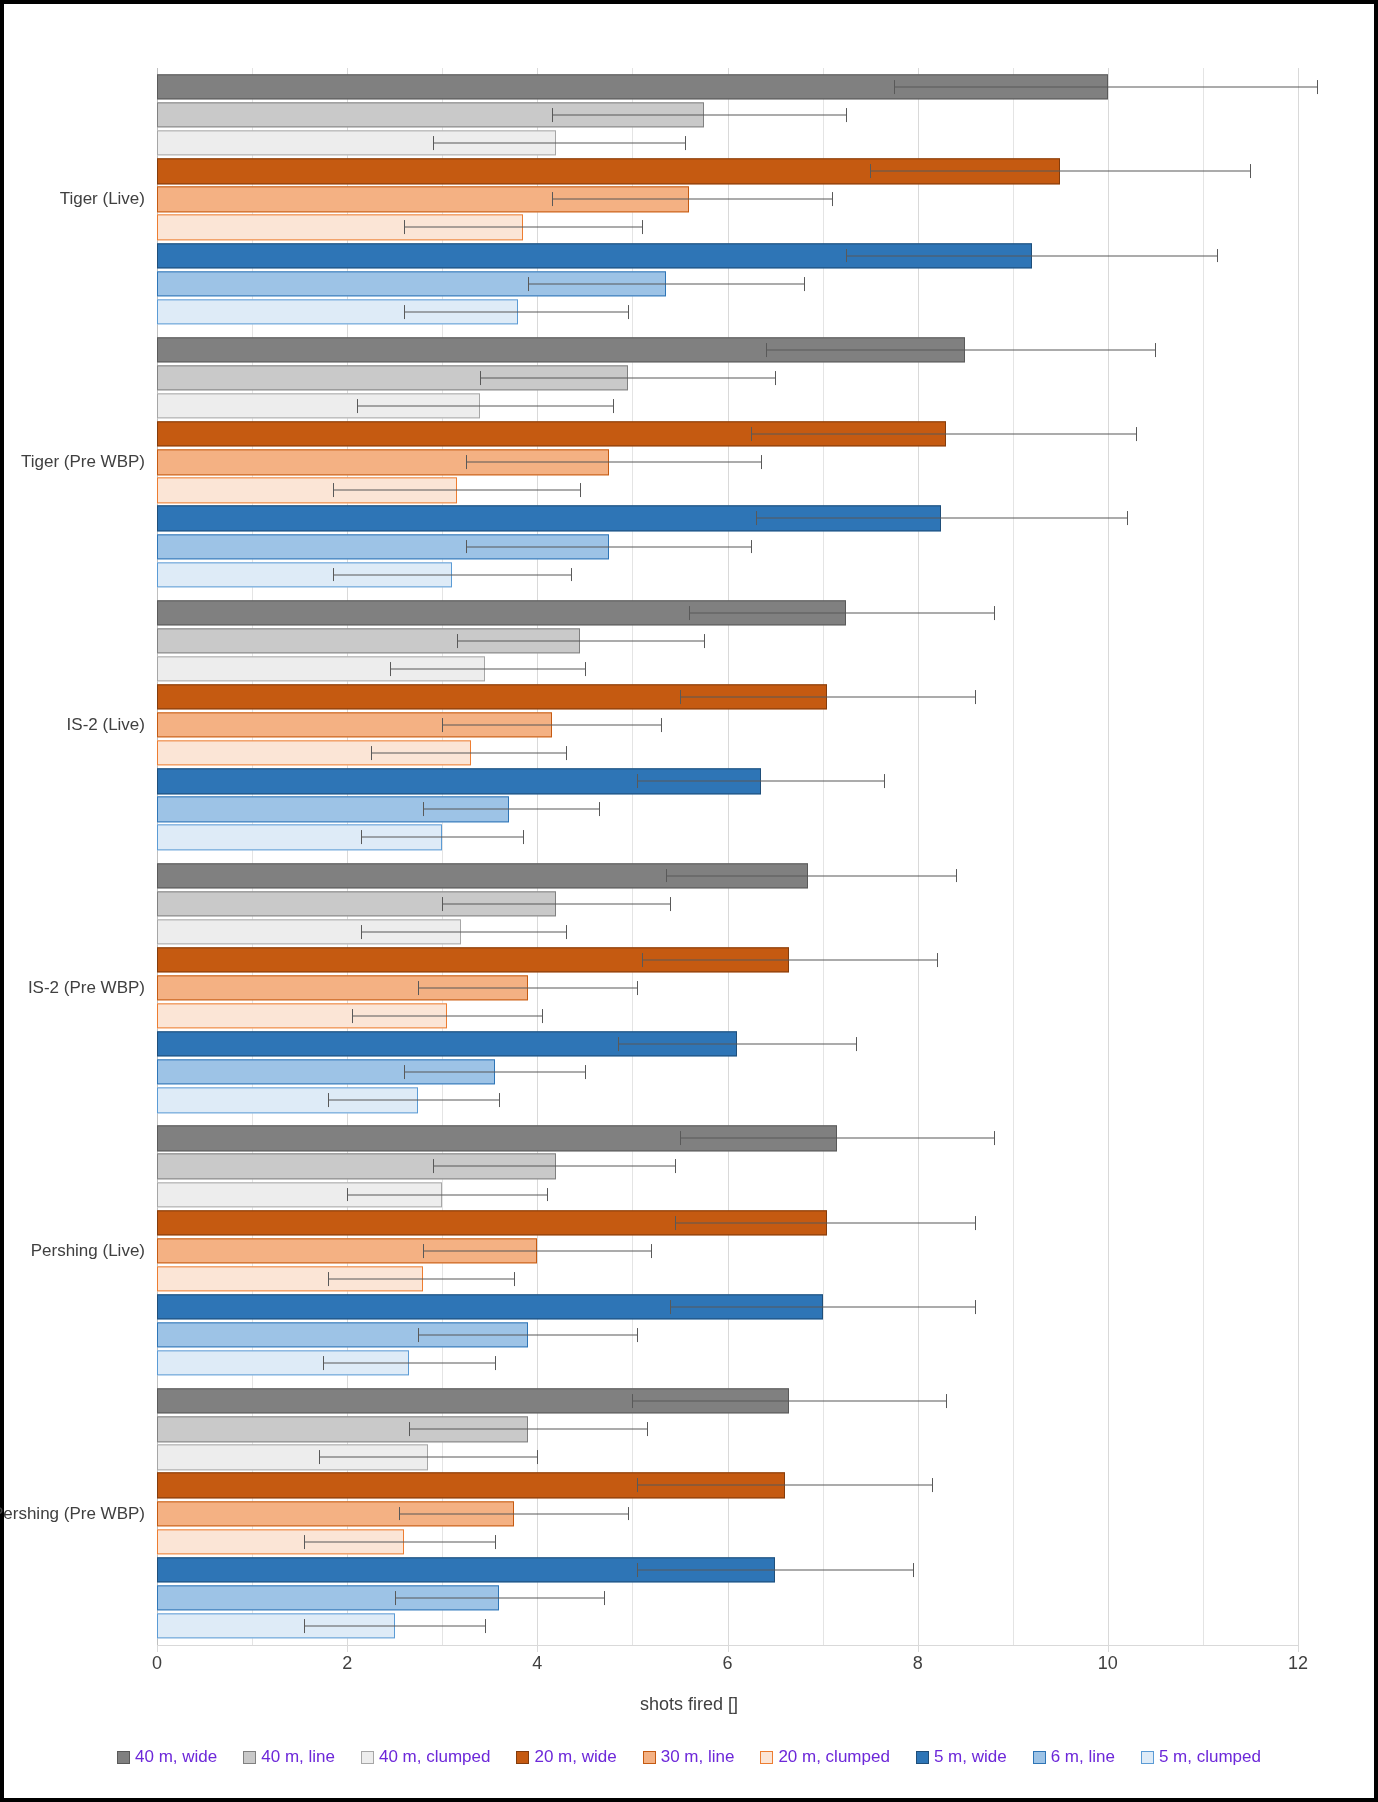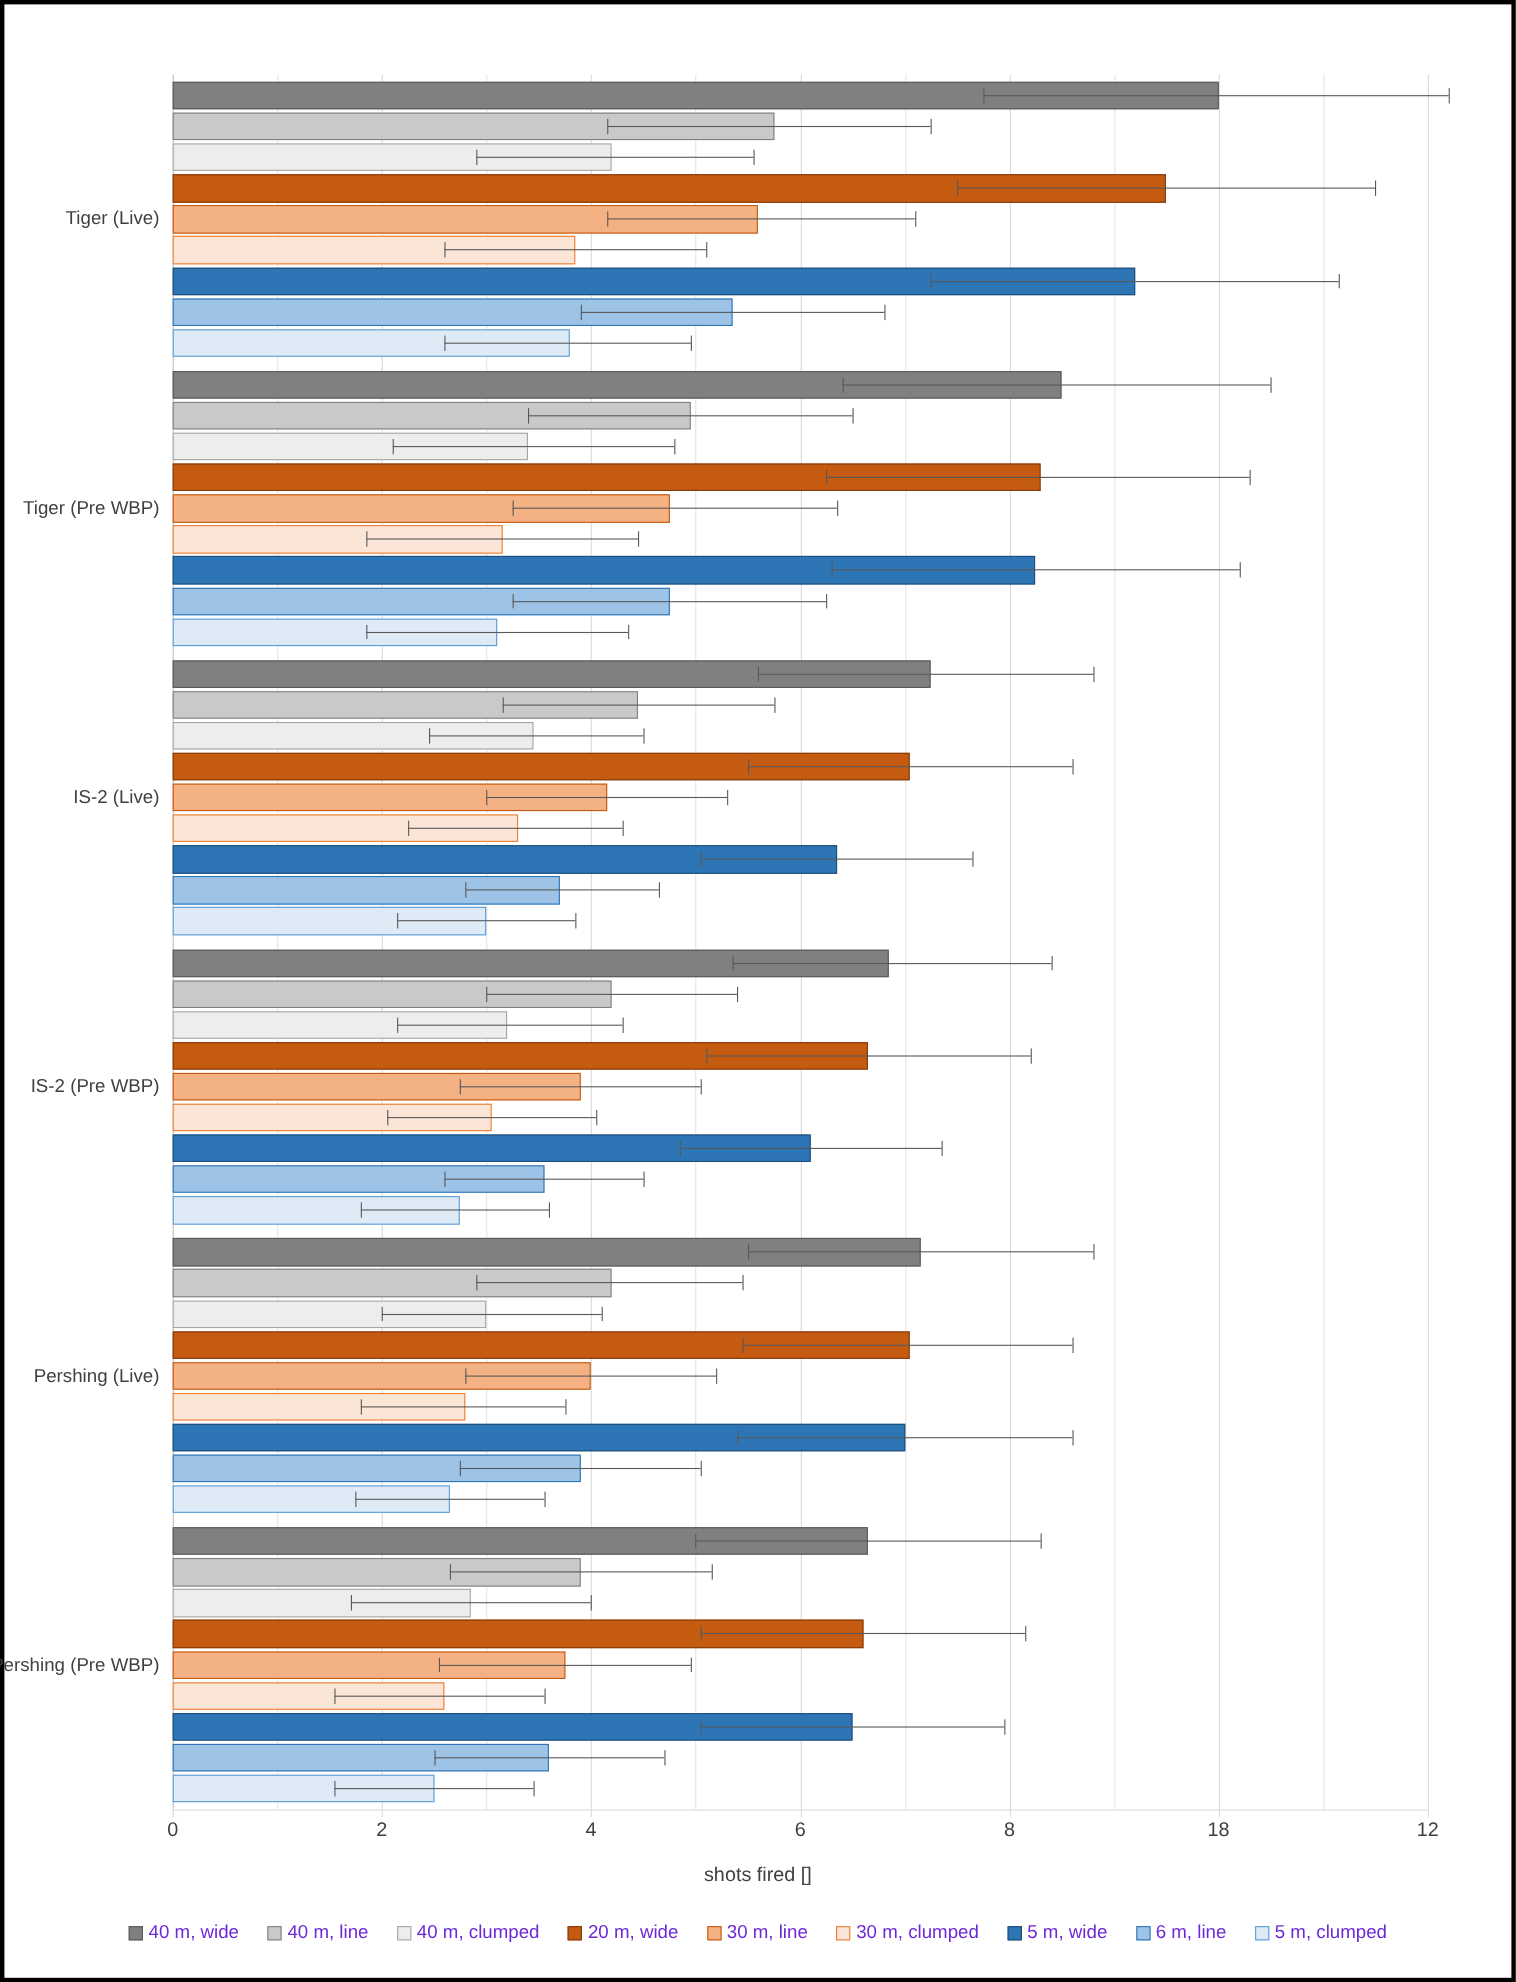--- a/index.html
+++ b/index.html
@@ -461,21 +461,21 @@
       <div class="xtick" style="left: 153px;">0</div>
       <div class="xtickmark" style="left: 343.167px;"></div>
       <div class="xtick" style="left: 343.167px;">2</div>
       <div class="xtickmark" style="left: 533.333px;"></div>
       <div class="xtick" style="left: 533.333px;">4</div>
       <div class="xtickmark" style="left: 723.5px;"></div>
       <div class="xtick" style="left: 723.5px;">6</div>
       <div class="xtickmark" style="left: 913.667px;"></div>
       <div class="xtick" style="left: 913.667px;">8</div>
       <div class="xtickmark" style="left: 1103.83px;"></div>
-      <div class="xtick" style="left: 1103.83px;">18</div>
+      <div class="xtick" style="left: 1103.83px;">10</div>
       <div class="xtickmark" style="left: 1294px;"></div>
       <div class="xtick" style="left: 1294px;">12</div>
     </div>
   <div id="catticks">
       <div class="cattick" style="top: 195.417px;">Tiger (Live)</div>
       <div class="cattick" style="top: 458.25px;">Tiger (Pre WBP)</div>
       <div class="cattick" style="top: 721.083px;">IS-2 (Live)</div>
       <div class="cattick" style="top: 983.917px;">IS-2 (Pre WBP)</div>
       <div class="cattick" style="top: 1246.75px;">Pershing (Live)</div>
       <div class="cattick" style="top: 1509.58px;">Pershing (Pre WBP)</div>
@@ -499,21 +499,21 @@
       <div class="legend-item">
         <span class="legend-swatch" style="background: rgb(197, 90, 17); border-color: rgb(131, 60, 12);"></span>
         <span class="legend-label">20 m, wide</span>
       </div>
       <div class="legend-item">
         <span class="legend-swatch" style="background: rgb(244, 177, 131); border-color: rgb(197, 90, 17);"></span>
         <span class="legend-label">30 m, line</span>
       </div>
       <div class="legend-item">
         <span class="legend-swatch" style="background: rgb(251, 229, 214); border-color: rgb(237, 125, 49);"></span>
-        <span class="legend-label">30 m, clumped</span>
+        <span class="legend-label">20 m, clumped</span>
       </div>
       <div class="legend-item">
         <span class="legend-swatch" style="background: rgb(46, 117, 182); border-color: rgb(31, 78, 121);"></span>
         <span class="legend-label">5 m, wide</span>
       </div>
       <div class="legend-item">
         <span class="legend-swatch" style="background: rgb(157, 195, 230); border-color: rgb(46, 117, 182);"></span>
         <span class="legend-label">6 m, line</span>
       </div>
       <div class="legend-item">

